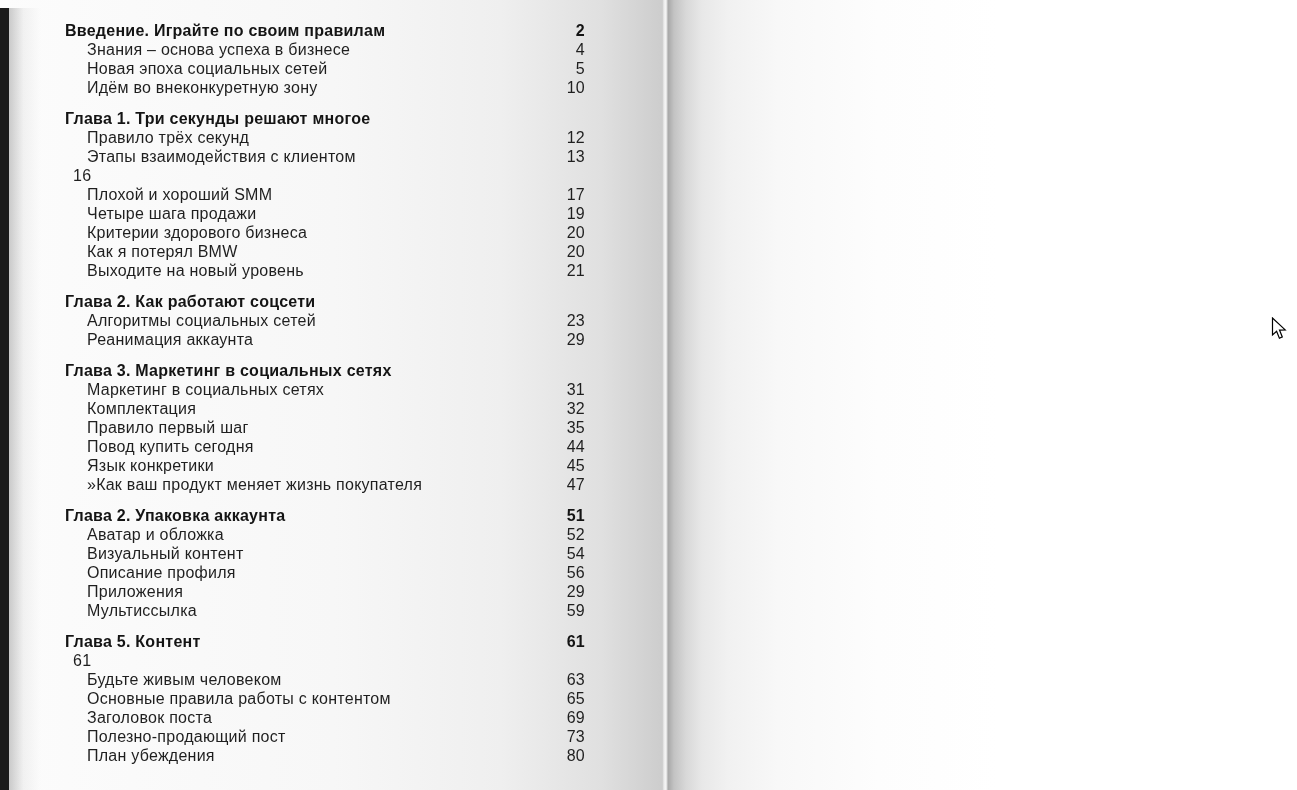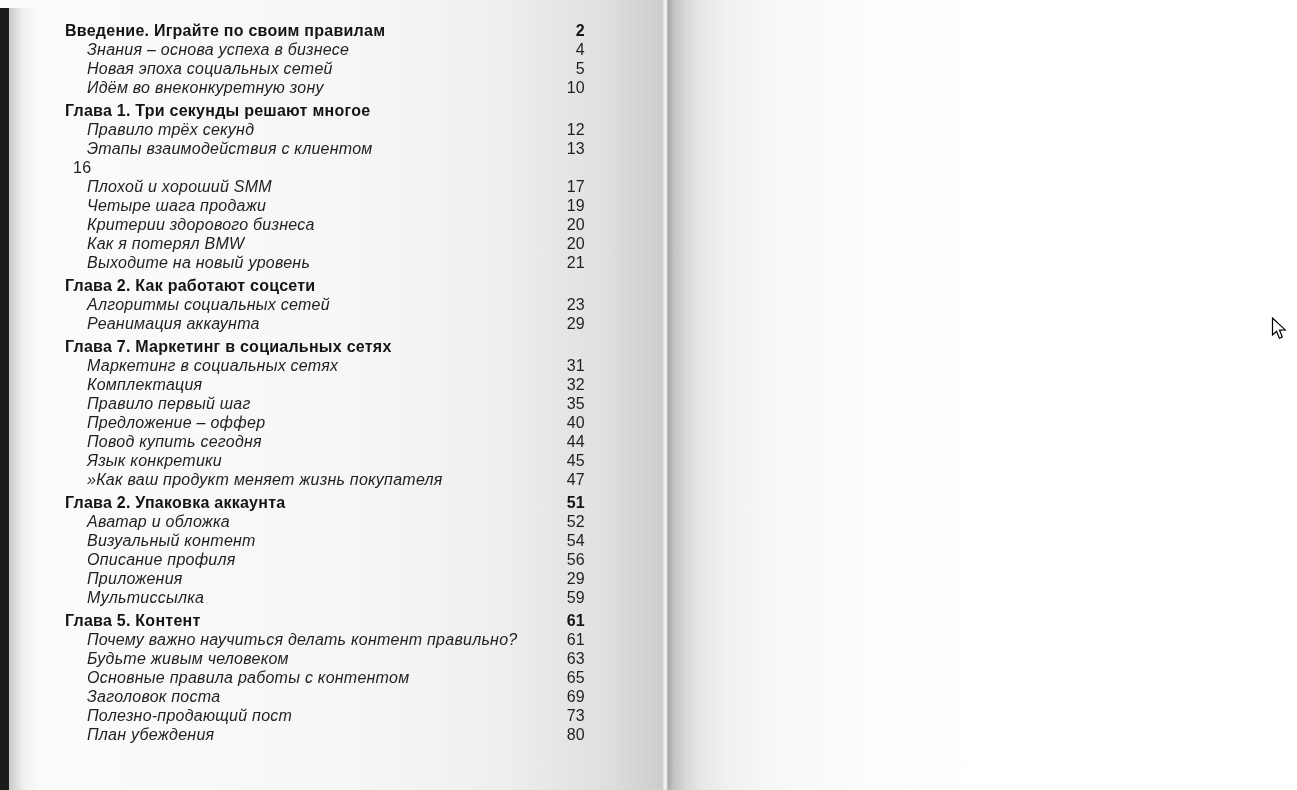--- a/index.html
+++ b/index.html
@@ -35,25 +35,25 @@
     position:absolute;left:9px;top:8px;width:32px;height:782px;
     background:linear-gradient(to right,
       rgba(140,140,140,0.45), rgba(190,190,190,0.18) 45%, rgba(255,255,255,0));
   }
   .toc-col{position:absolute;font-size:16px;}
   .toc-col-left{left:65px;top:21px;width:520px;}
   .row{
     display:flex;justify-content:space-between;align-items:baseline;
     height:19px;line-height:19px;white-space:nowrap;
   }
-  .row.gap{margin-top:4px;}
+  .row.gap{margin-top:12px;}
   .row.bold{font-weight:700;color:#141414;}
   .row .t{overflow:visible;}
   .row .p{text-align:right;padding-left:8px;}
-  .lv1 .t{padding-left:22px;font-style:italic;}
+  .lv1 .t{padding-left:22px;}
   .cursor{position:absolute;left:1271px;top:317px;width:17px;height:24px;}
 </style>
 </head>
 <body>
 
 <div class="stage">
 
   <div class="page page-left">
     <div class="toc-col toc-col-left" id="left-col">
   <div class="row lv0 bold">
@@ -130,43 +130,39 @@
     <span class="t">Алгоритмы социальных сетей</span>
     <span class="p">23</span>
   </div>
 
   <div class="row lv1">
     <span class="t">Реанимация аккаунта</span>
     <span class="p">29</span>
   </div>
 
   <div class="row lv0 bold gap">
-    <span class="t">Глава 7. Маркетинг в социальных сетях</span>
+    <span class="t">Глава 3. Маркетинг в социальных сетях</span>
     <span class="p"></span>
   </div>
 
   <div class="row lv1">
     <span class="t">Маркетинг в социальных сетях</span>
     <span class="p">31</span>
   </div>
 
   <div class="row lv1">
     <span class="t">Комплектация</span>
     <span class="p">32</span>
   </div>
 
   <div class="row lv1">
     <span class="t">Правило первый шаг</span>
     <span class="p">35</span>
   </div>
 
-  <div class="row lv1">
-    <span class="t">Предложение – оффер</span>
-    <span class="p">40</span>
-  </div>
 
   <div class="row lv1">
     <span class="t">Повод купить сегодня</span>
     <span class="p">44</span>
   </div>
 
   <div class="row lv1">
     <span class="t">Язык конкретики</span>
     <span class="p">45</span>
   </div>
@@ -206,21 +202,20 @@
     <span class="t">Мультиссылка</span>
     <span class="p">59</span>
   </div>
 
   <div class="row lv0 bold gap">
     <span class="t">Глава 5. Контент</span>
     <span class="p">61</span>
   </div>
 
   <div class="row lv1">
-    <span class="t">Почему важно научиться делать контент правильно?</span>
     <span class="p">61</span>
   </div>
 
   <div class="row lv1">
     <span class="t">Будьте живым человеком</span>
     <span class="p">63</span>
   </div>
 
   <div class="row lv1">
     <span class="t">Основные правила работы с контентом</span>

